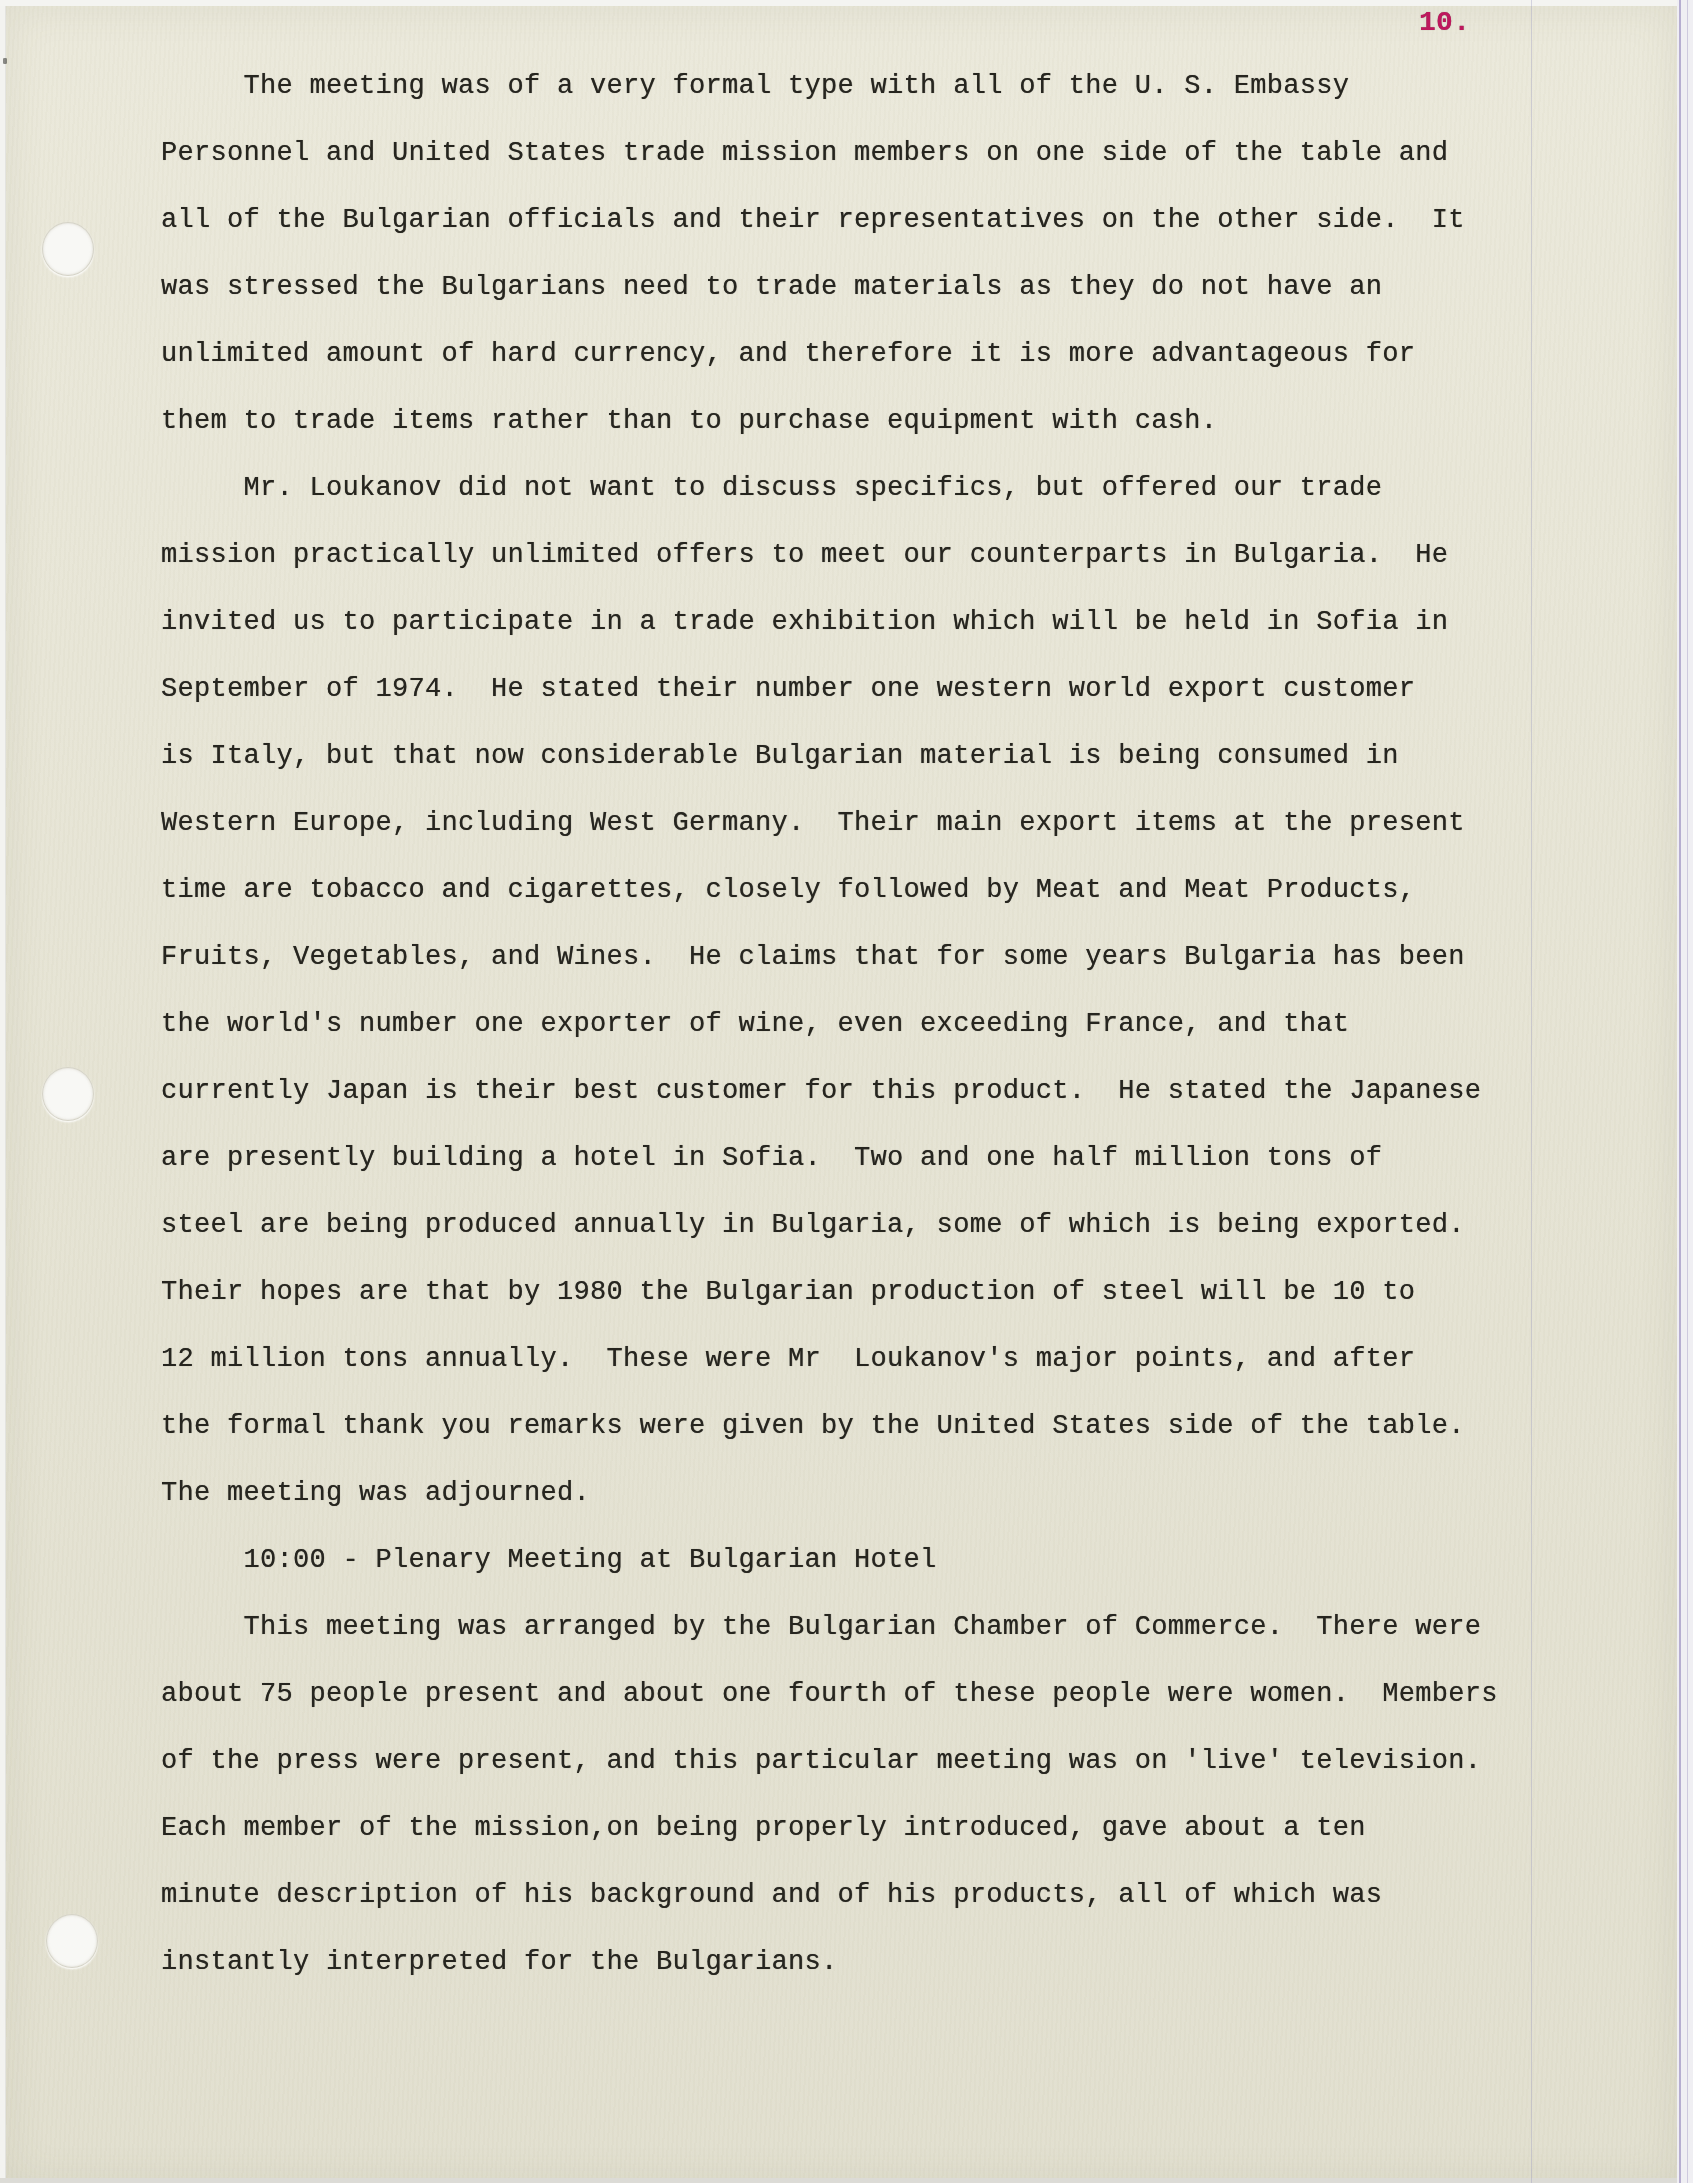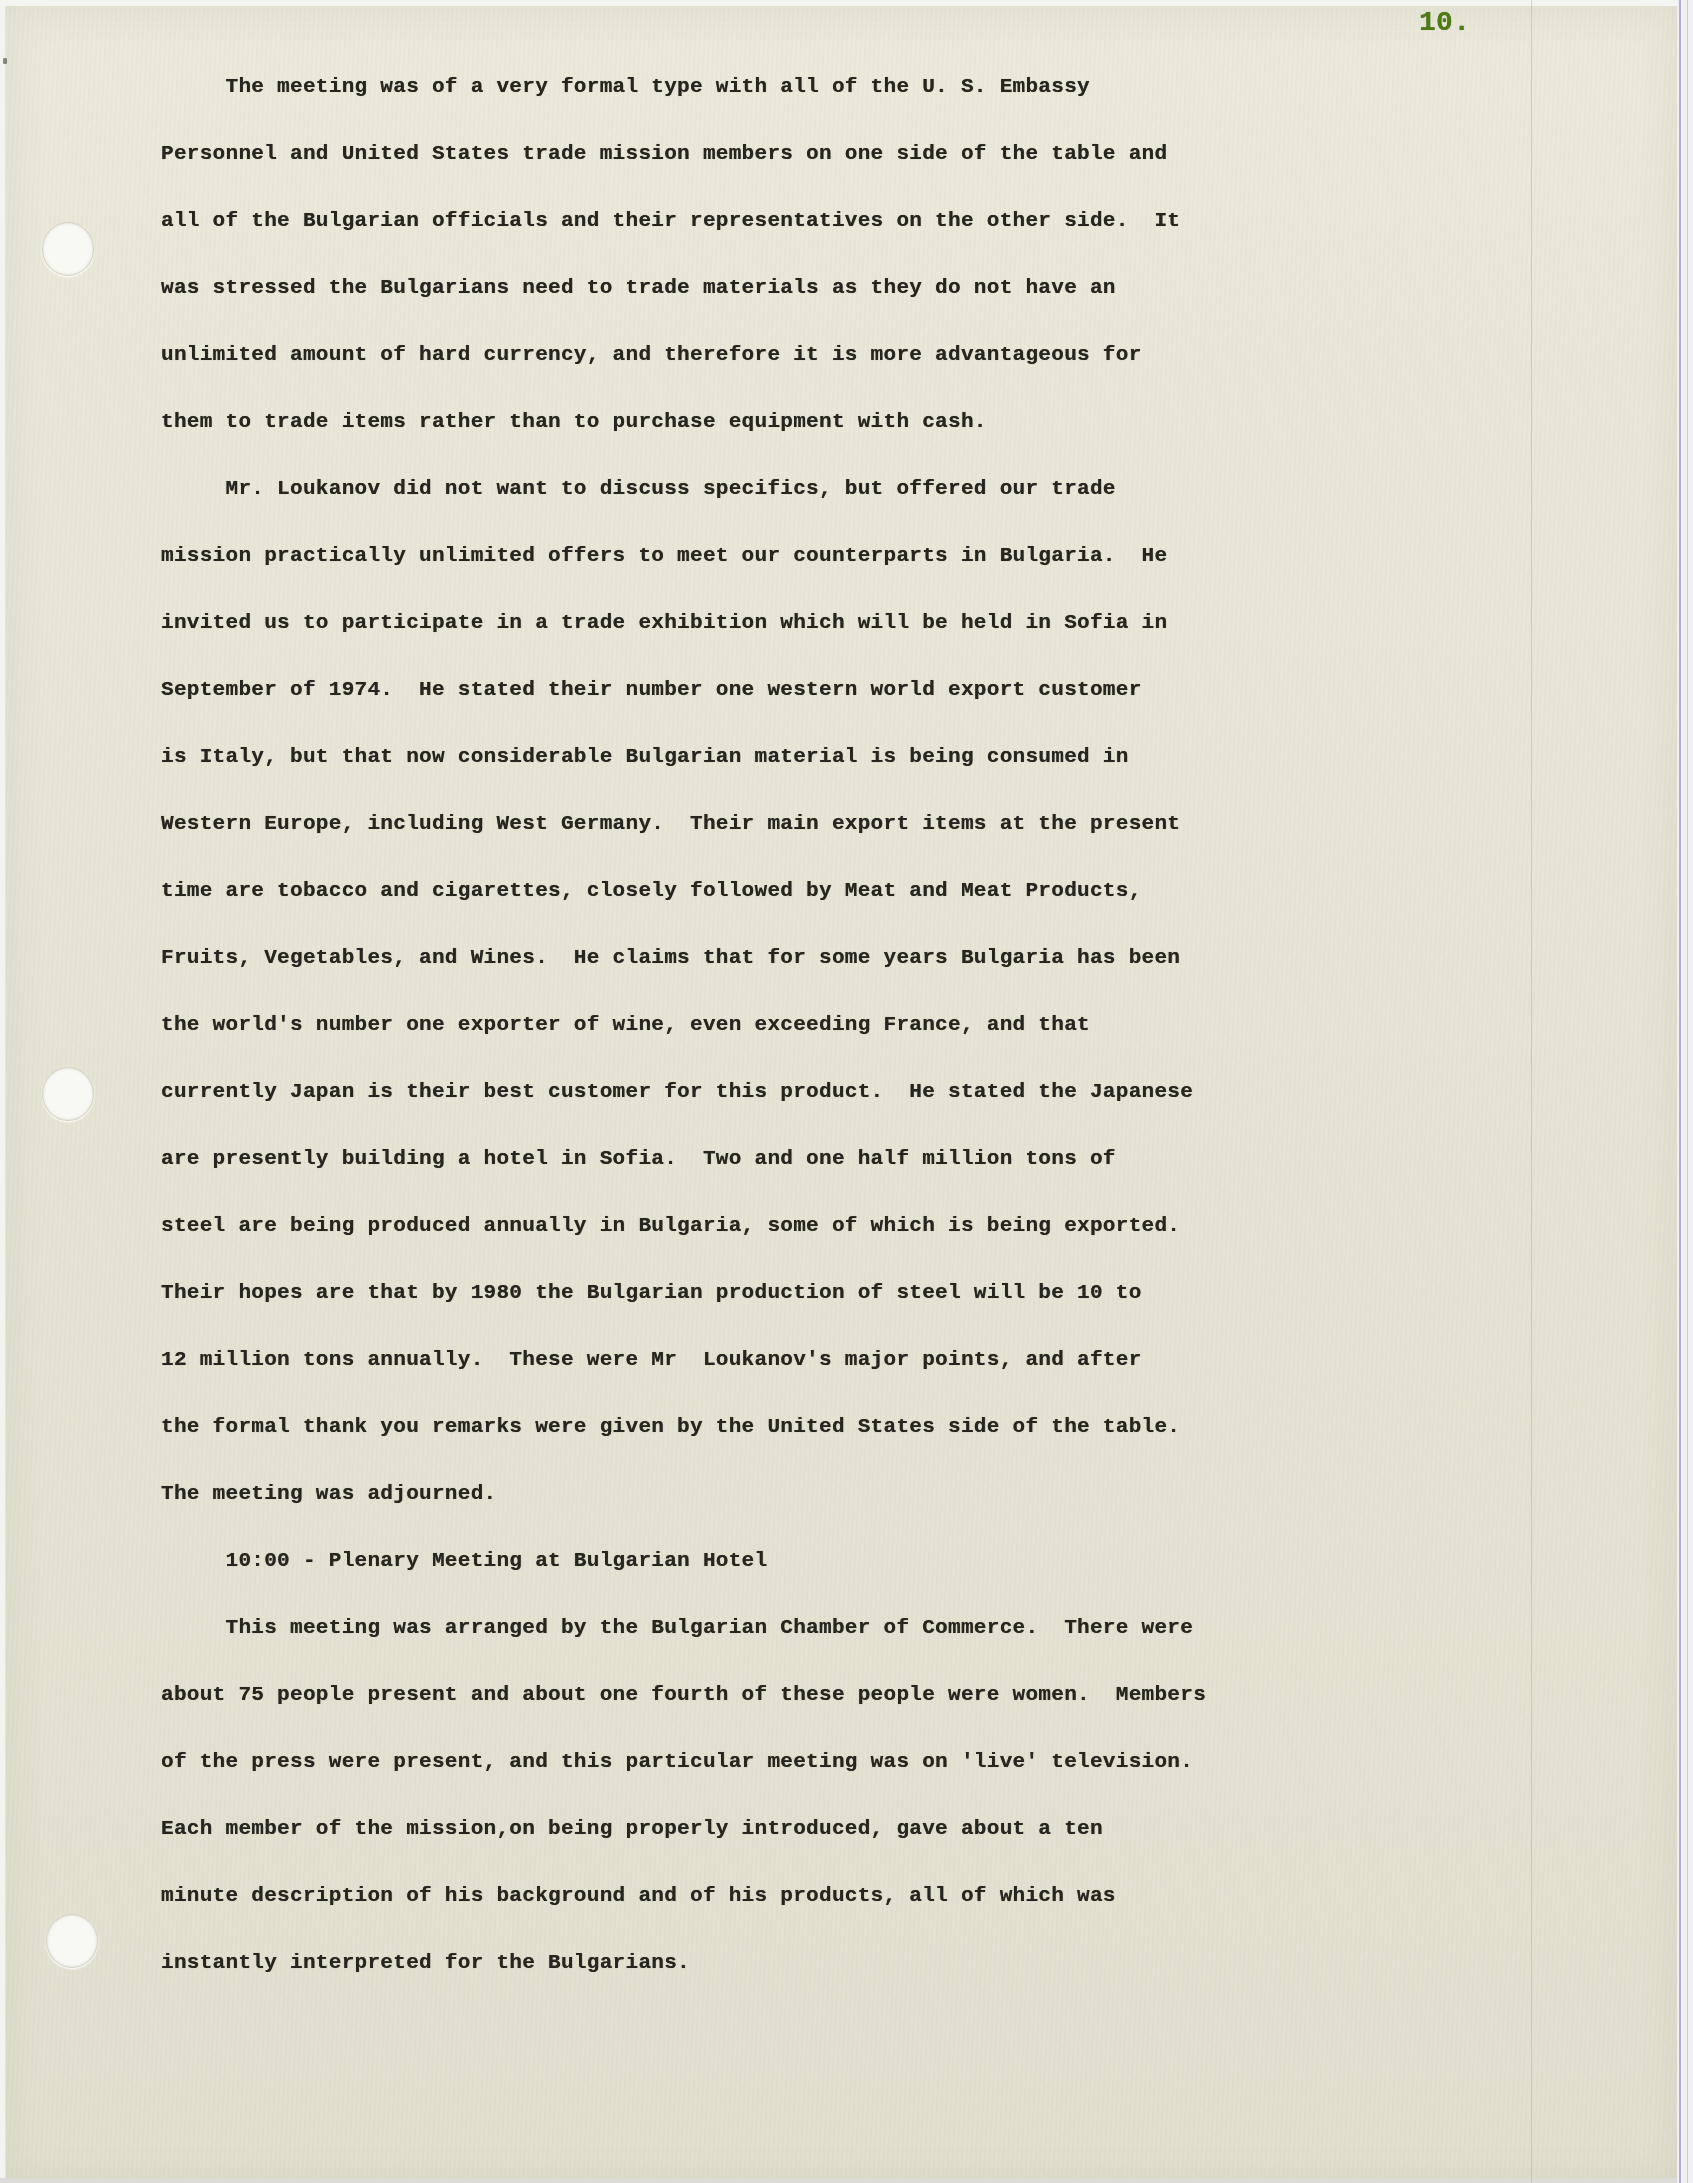--- a/index.html
+++ b/index.html
@@ -68,37 +68,37 @@
     width: 1.3px; height: 2183px;
     background: rgba(150,148,190,0.35);
   }
 
   
   .text-block {
     position: absolute;
     left: 161px;
     top: 53px;
     width: 1394px;
-    font-size: 21px;
+    font-size: 27px;
     line-height: 67px;
     letter-spacing: 0.3px;
-    font-weight: 700;
+    font-weight: 400;
     color: #26251f;
     white-space: pre;
     text-shadow: 0 0 0.7px rgba(38,37,31,0.55), 0.3px 0.3px 0 rgba(38,37,31,0.25);
   }
 
   .page-number {
     position: absolute;
     left: 1419px;
     top: 6.6px;
     font-size: 28px;
     letter-spacing: 0.3px;
     font-weight: 700;
-    color: #4d7c0f;
+    color: #be185d;
     white-space: pre;
     text-shadow: 0 0 0.7px rgba(38,37,31,0.55);
   }
 
   
   .punch-hole {
     position: absolute;
     width: 50px; height: 52px;
     border-radius: 50%;
     background: #f8f8f5;

